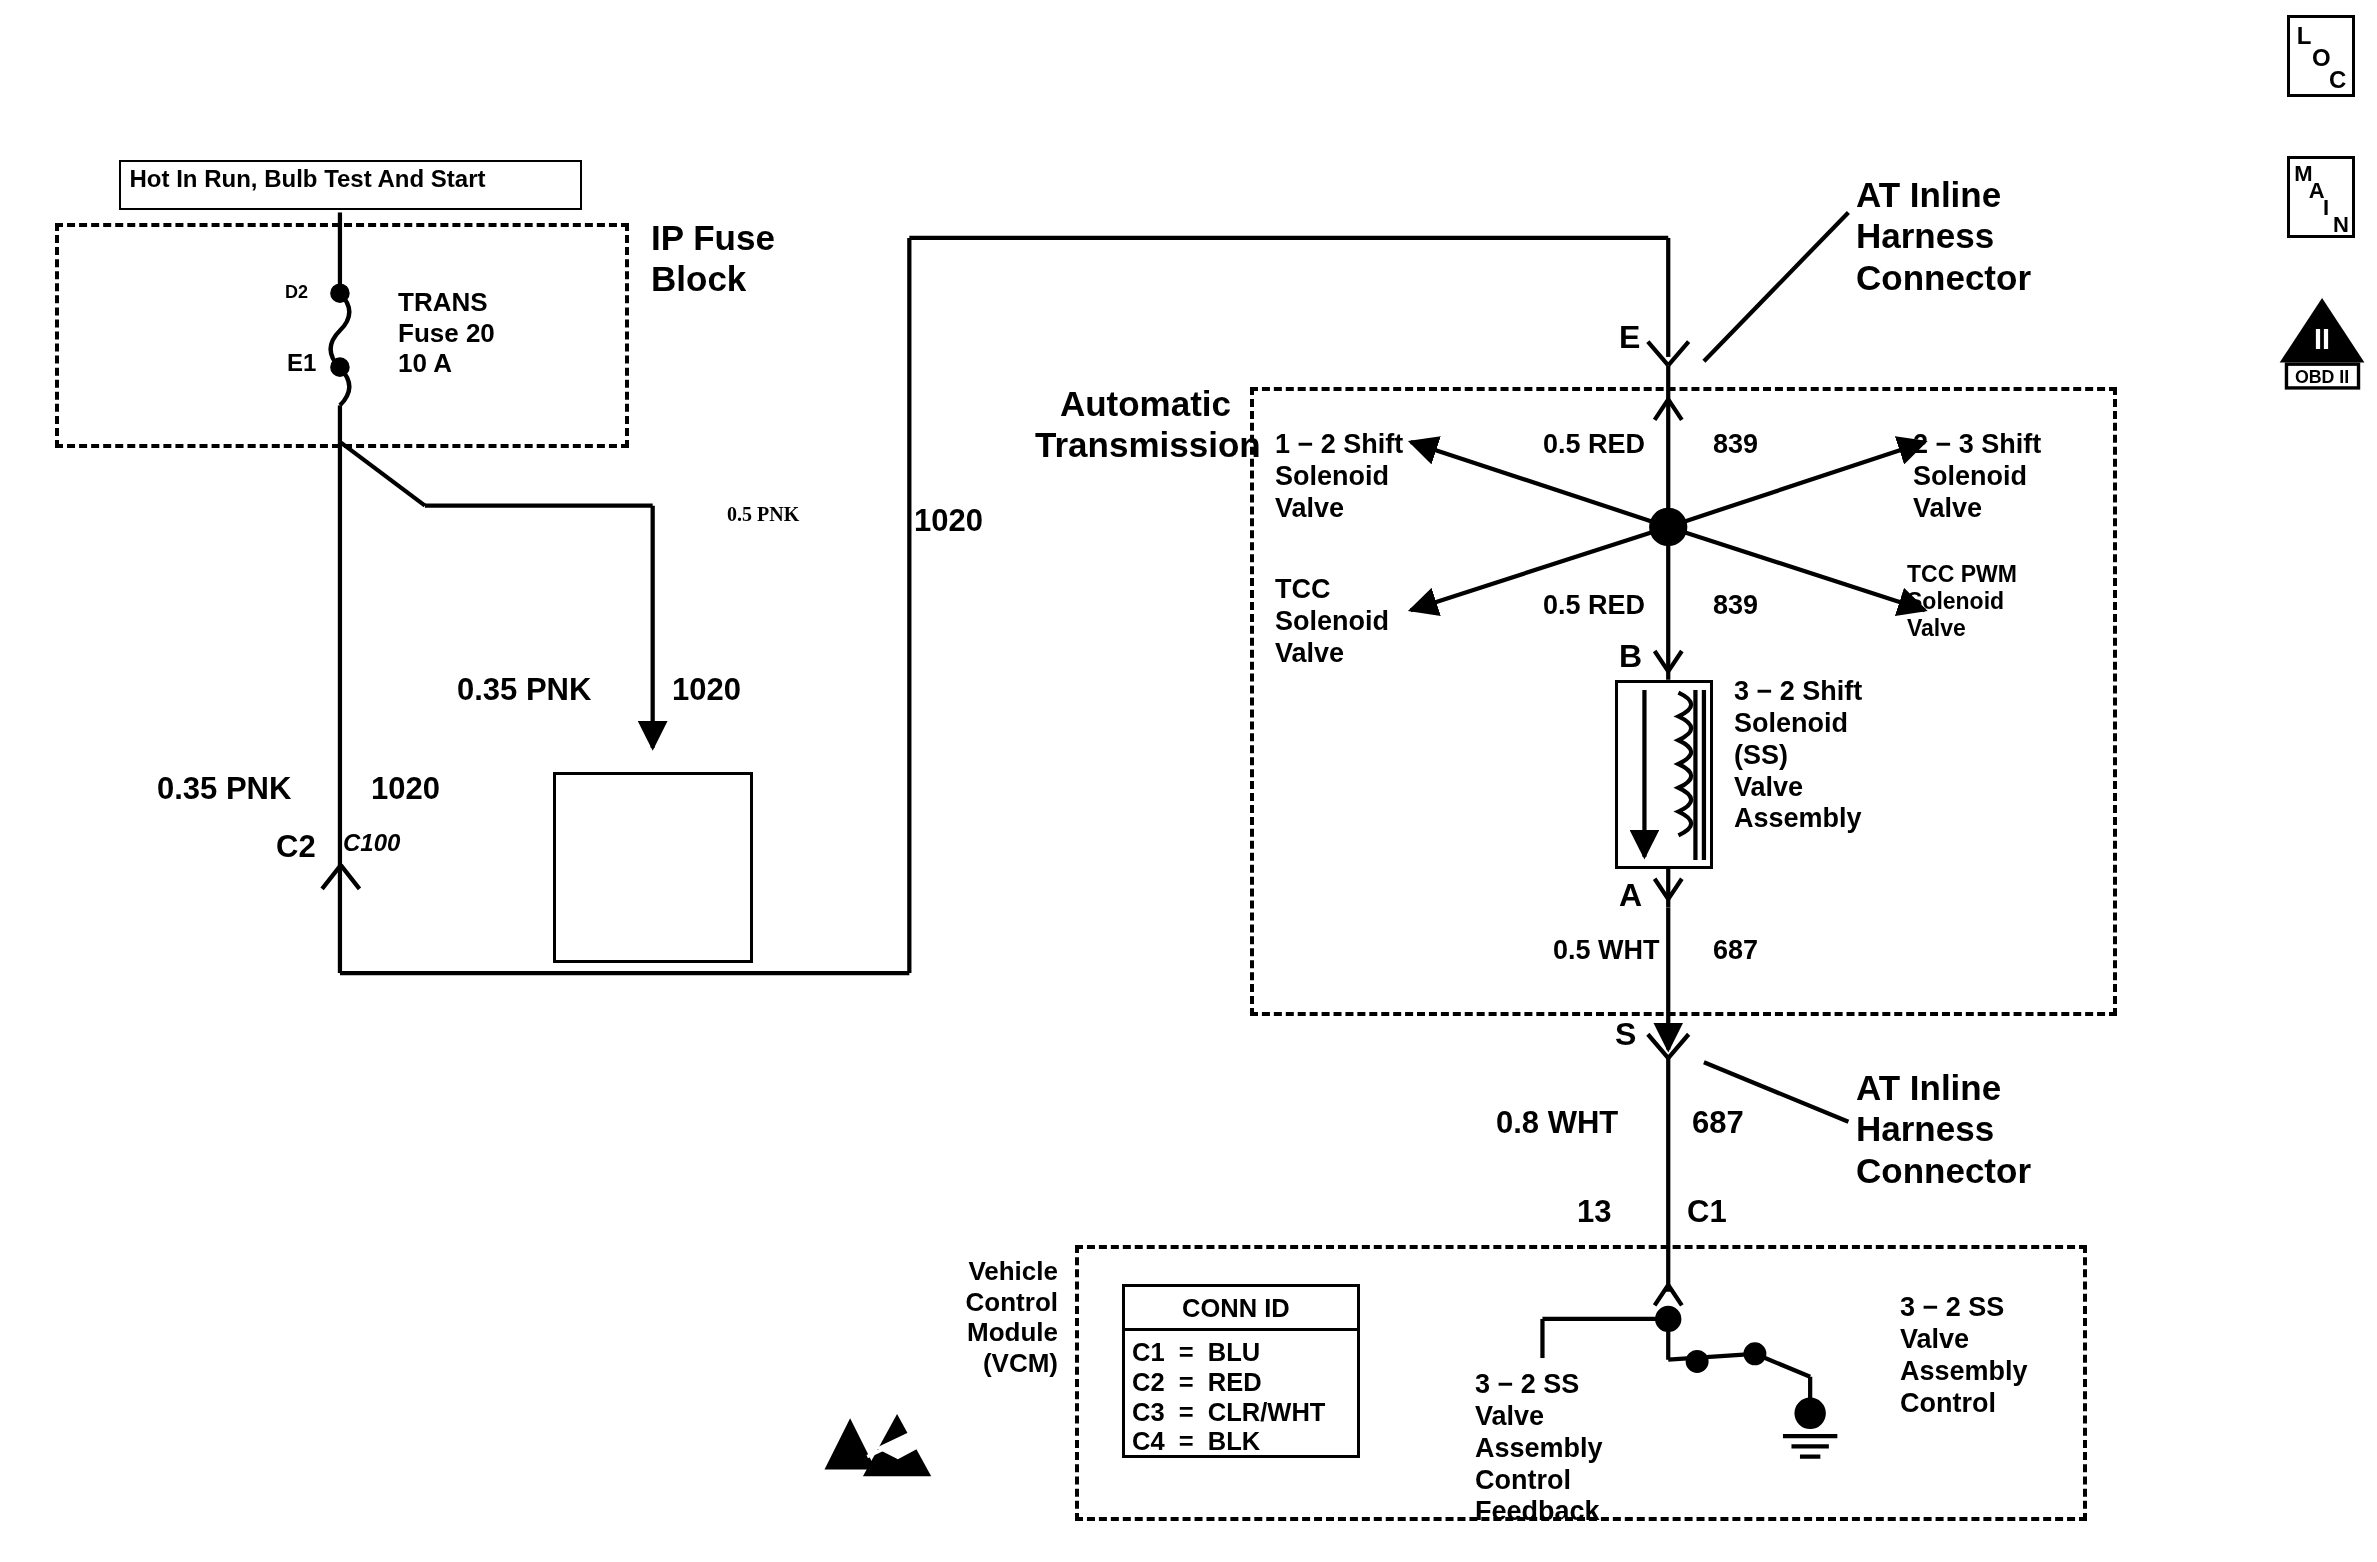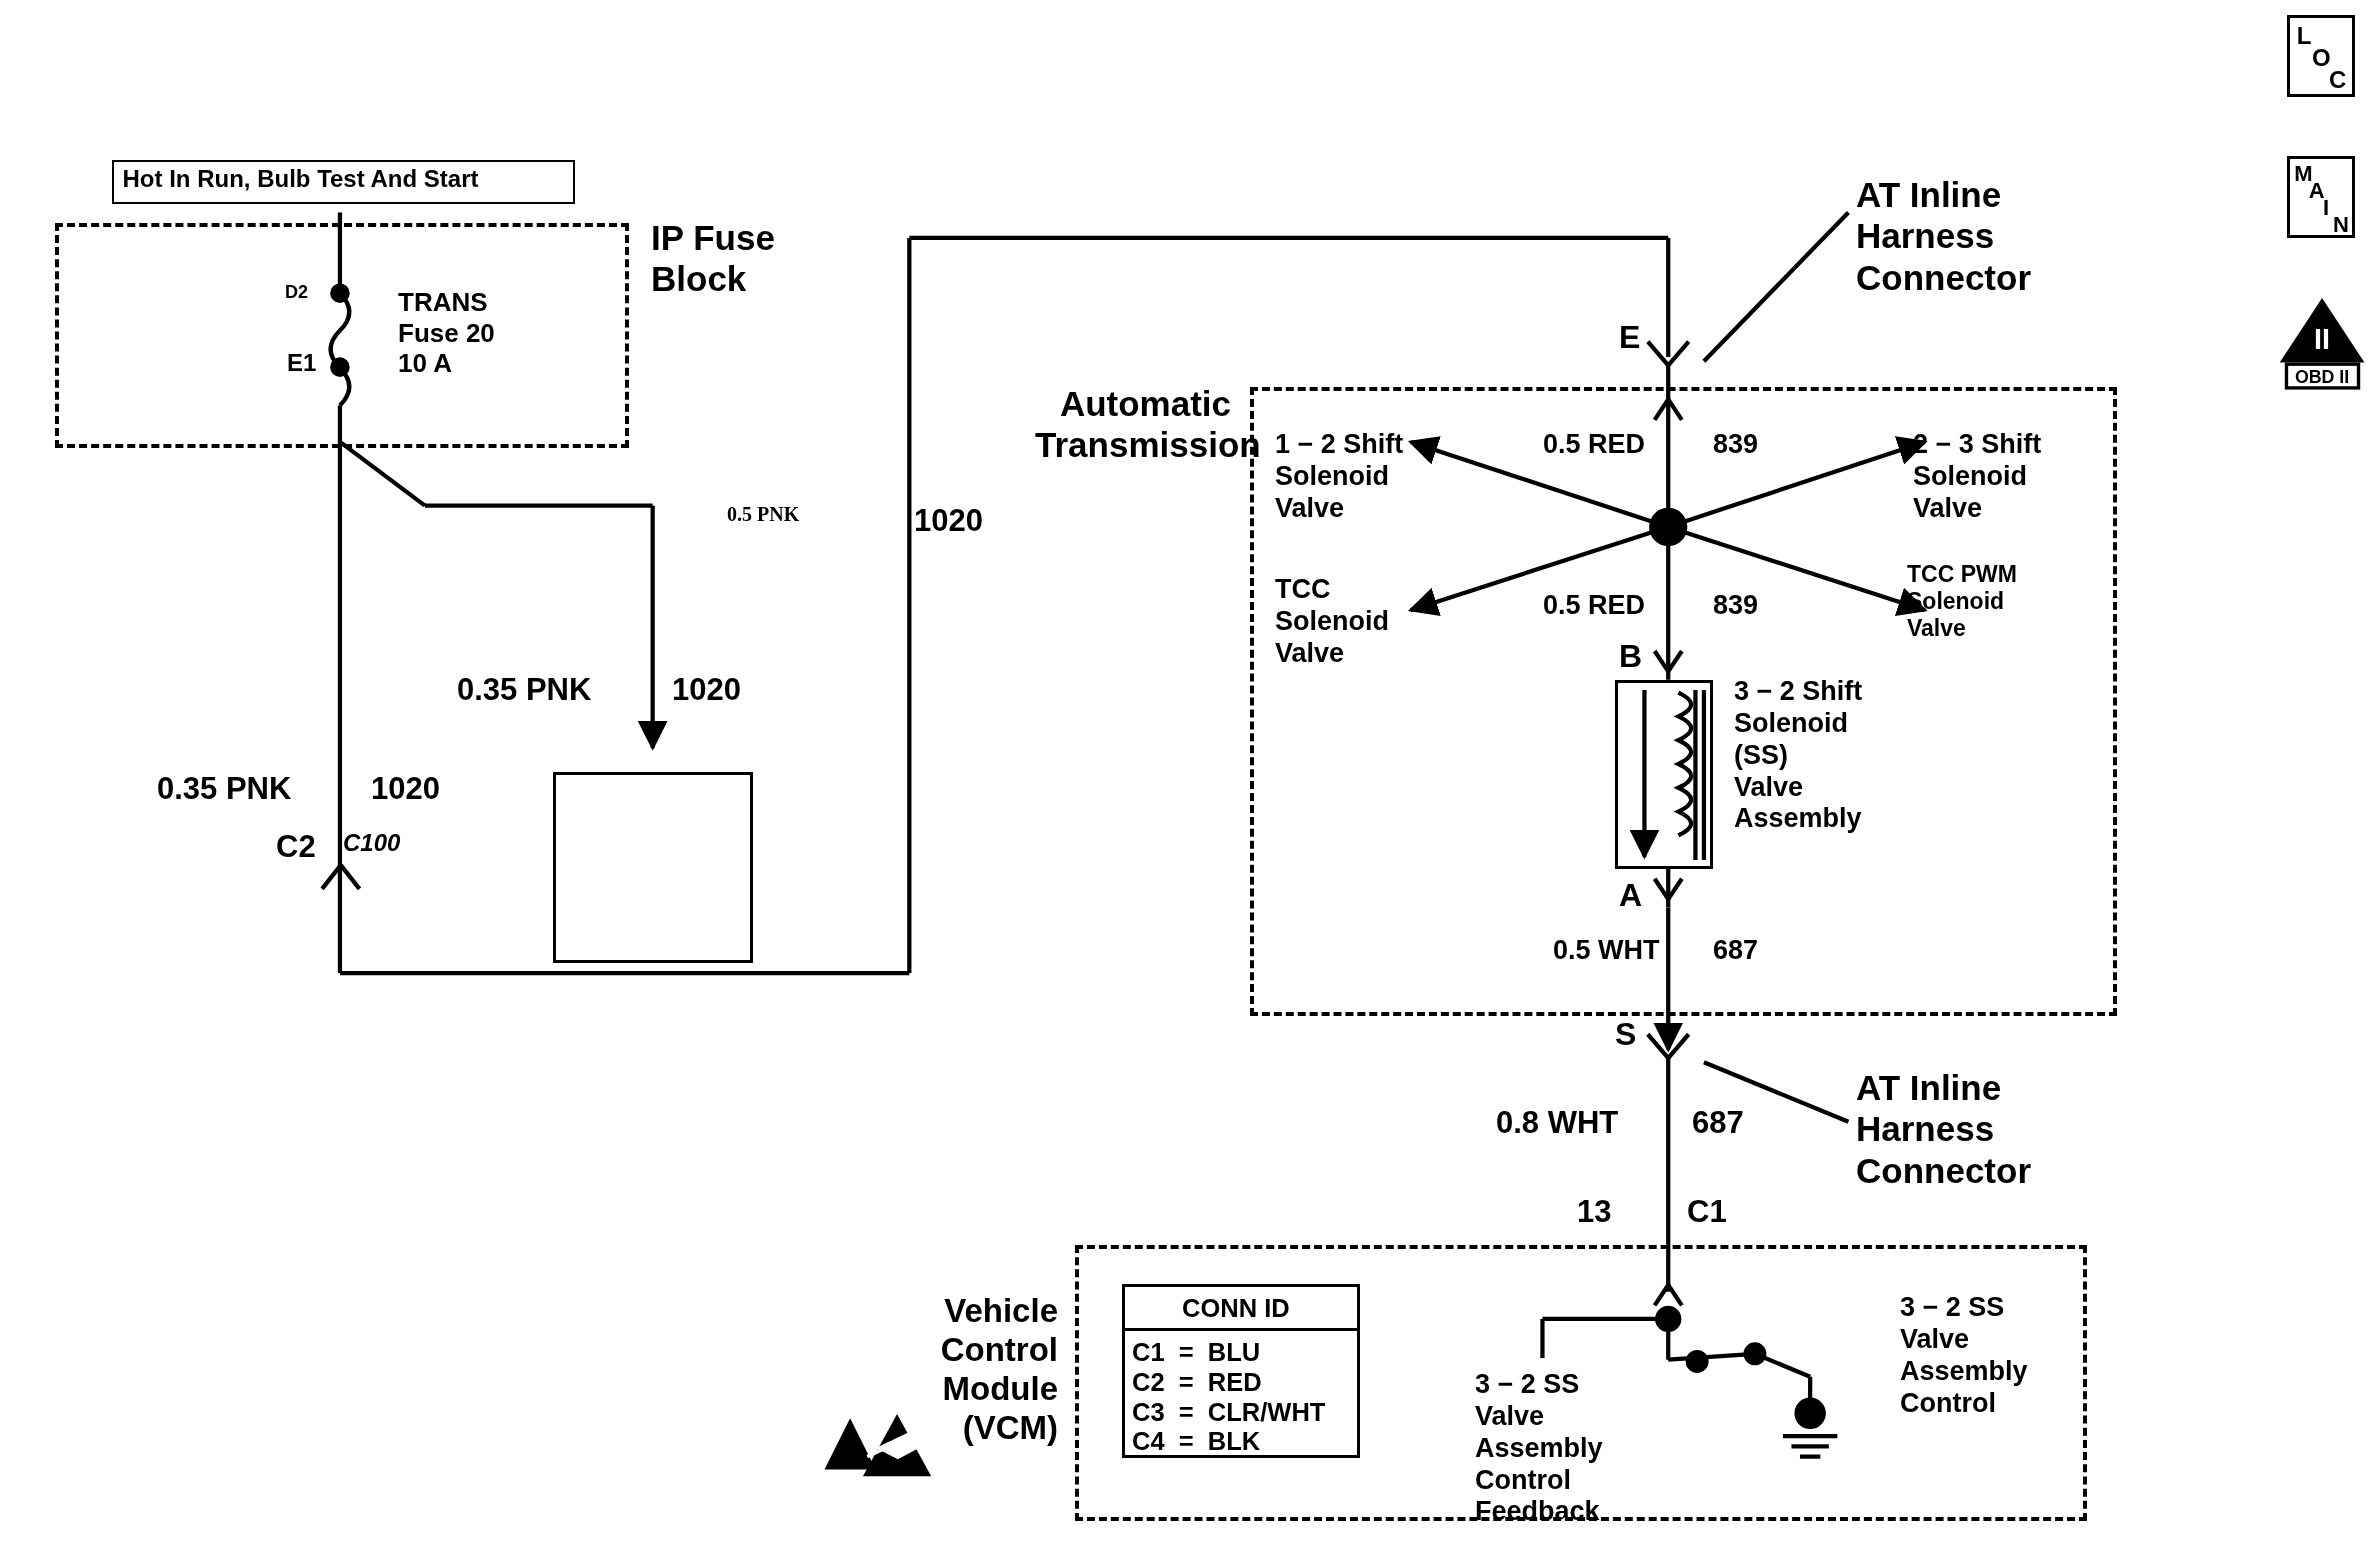--- a/index.html
+++ b/index.html
@@ -60,21 +60,21 @@
     border: 3.4px solid #000;
     box-sizing: border-box;
     background: #fff;
   }
 </style>
 </head>
 <body>
 
 <div id="stage">
 
-  <div class="labelbox" style="left:112px; top:160px; width:463px; height:44px;">
+  <div class="labelbox" style="left:119px; top:160px; width:463px; height:50px;">
     <div class="txt bold" style="position:static; font-size:24px;">Hot In Run, Bulb Test And Start</div>
   </div>
 
   <div class="dashbox" style="left:55px; top:223px; width:574px; height:225px;"></div>
 
   <div class="txt bold" style="left:636px; top:217px; font-size:35px;margin-left:15px;">IP Fuse<br>Block</div>
 
   <div class="txt bold" style="left:285px; top:282px; font-size:18px;">D2</div>
   <div class="txt bold" style="left:287px; top:349px; font-size:24px;">E1</div>
 
@@ -132,21 +132,21 @@
   <div class="txt bold" style="left:1856px; top:1067px; font-size:35px;">AT Inline<br>Harness<br>Connector</div>
 
   <div class="txt bold" style="left:1496px; top:1105px; font-size:31px;">0.8 WHT</div>
   <div class="txt bold" style="left:1692px; top:1105px; font-size:31px;">687</div>
 
   <div class="txt bold" style="left:1577px; top:1194px; font-size:31px;">13</div>
   <div class="txt bold" style="left:1687px; top:1194px; font-size:31px;">C1</div>
 
   <div class="dashbox" style="left:1075px; top:1245px; width:1012px; height:276px;"></div>
 
-  <div class="txt bold" style="left:905px; top:1292px; font-size:33px; text-align:right; width:153px;">Vehicle<br>Control<br>Module<br>(VCM)</div>
+  <div class="txt bold" style="left:905px; top:1256px; font-size:26px; text-align:right; width:153px;">Vehicle<br>Control<br>Module<br>(VCM)</div>
 
   <div style="position:absolute; left:816px; top:1367px; width:128px; height:111px;">
     <svg width="128" height="111" viewBox="0 0 150 130">
       <polygon points="10,120 70,120 40,60" fill="#000"></polygon>
       <polygon points="55,128 135,128 95,55" fill="#000"></polygon>
       <path d="M70 95 L118 72 L116 84 L128 80 L126 92 L96 108 Z" fill="#fff"></path>
       <line x1="60" y1="105" x2="96" y2="88" stroke="#fff" stroke-width="4"></line>
     </svg>
   </div>
 

